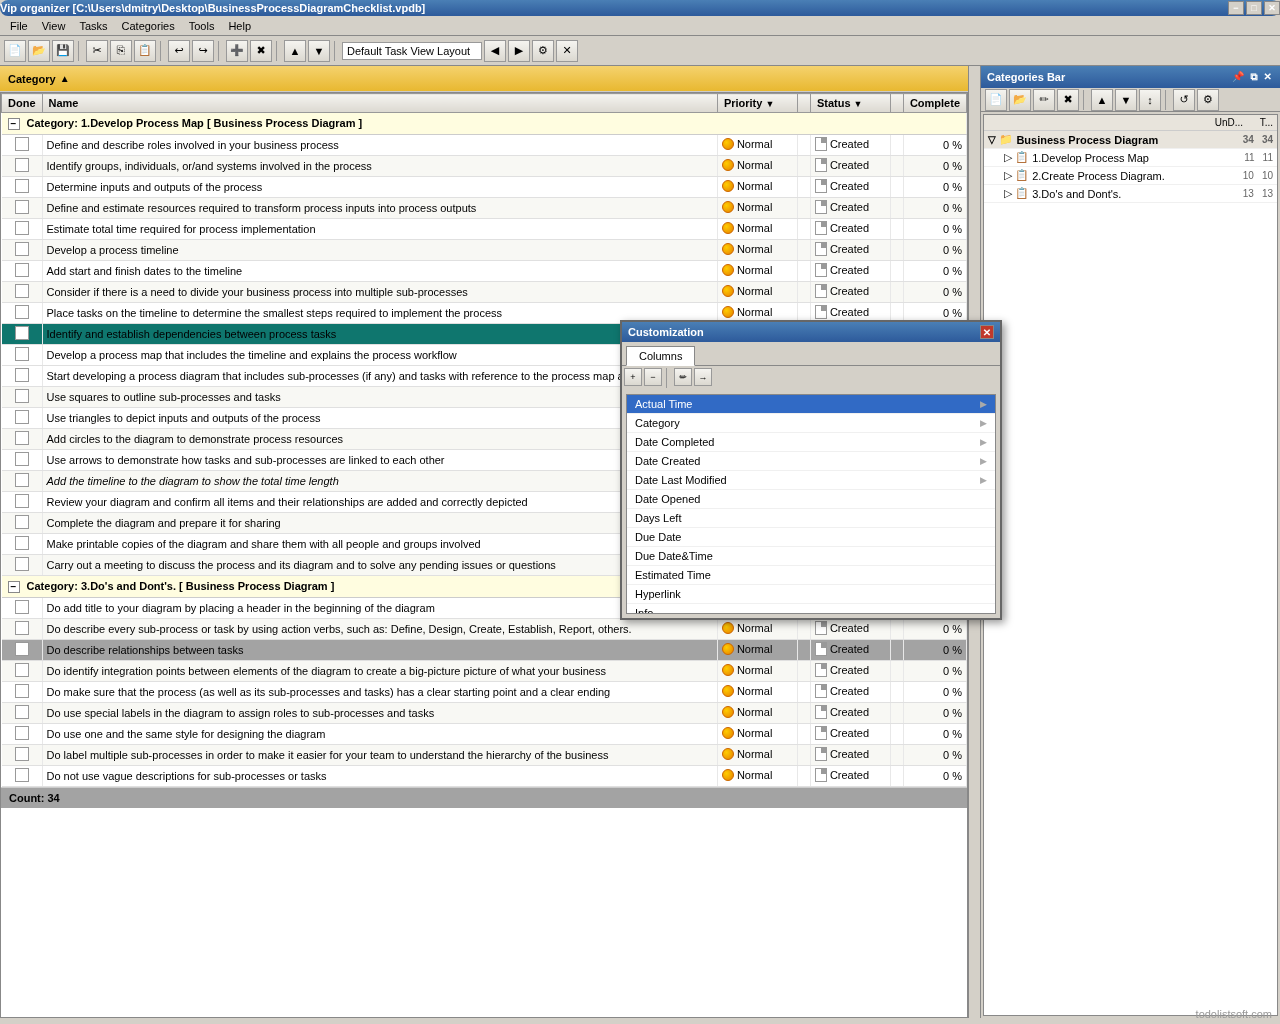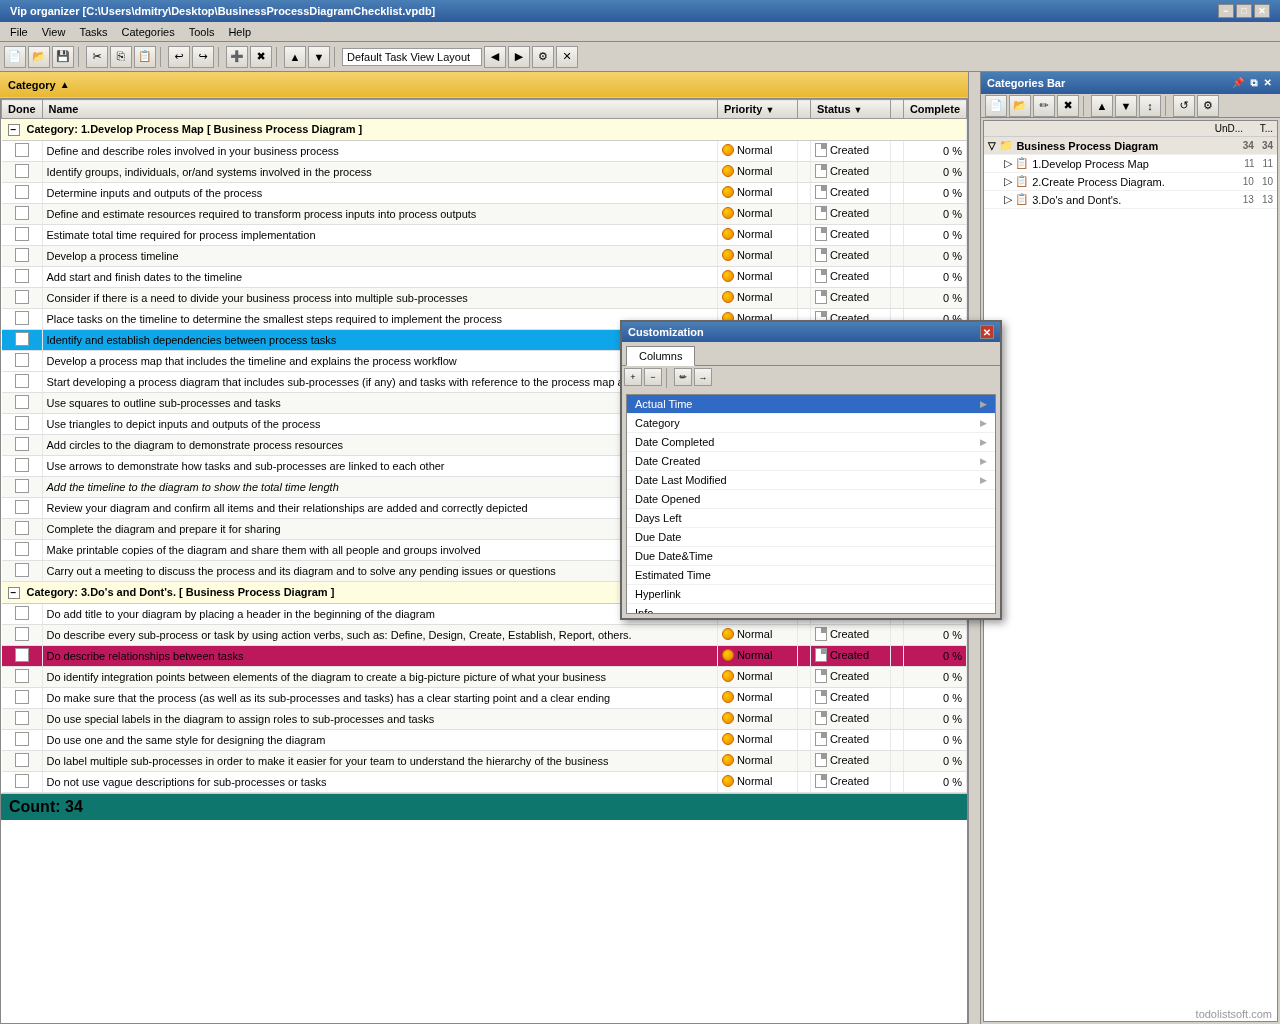--- a/index.html
+++ b/index.html
@@ -2,27 +2,28 @@
 <html><head>
   <meta charset="utf-8">
   <style>
     * { box-sizing: border-box; margin: 0; padding: 0; }
     body { font-family: 'Segoe UI', Tahoma, Arial, sans-serif; font-size: 11px; background: #d4d0c8; overflow: hidden; }
 
     
     .title-bar {
       background: linear-gradient(to bottom, #4a7fb5 0%, #2d5a9b 100%);
       color: white;
-      height: 22px;
+      height: 16px;
       display: flex;
       align-items: center;
       justify-content: space-between;
-      padding: 0 10px;
+      padding: 0 0;
       font-size: 11px;
       font-weight: bold;
+      border-radius: 9px;
     }
     .title-bar-buttons { display: flex; gap: 2px; }
     .title-btn {
       width: 16px; height: 14px;
       background: #d4d0c8;
       border: 1px solid #888;
       font-size: 9px;
       display: flex; align-items: center; justify-content: center;
       cursor: pointer;
     }
@@ -597,21 +598,21 @@
         <td style="width:4px;"></td>
         <td class="status-cell">
           <span class="status-icon">
             <span class="status-doc"></span>
             <span>Created</span>
           </span>
         </td>
         <td style="width:4px;"></td>
         <td class="complete-cell">0 %</td>
       </tr>
-            <tr style="background: #0ea5e9;">
+            <tr style="background: #0f766e;">
         <td class="done-cell">
           <span class="checkbox-cell"></span>
         </td>
         <td class="name-cell" style="white-space:nowrap; overflow:hidden; text-overflow:ellipsis; max-width:400px;">Identify and establish dependencies between process tasks</td>
         <td class="priority-cell">
           <span class="priority-badge">
             <span class="priority-dot"></span>
             <span>Normal</span>
           </span>
         </td>
@@ -897,21 +898,21 @@
         <td style="width:4px;"></td>
         <td class="status-cell">
           <span class="status-icon">
             <span class="status-doc"></span>
             <span>Created</span>
           </span>
         </td>
         <td style="width:4px;"></td>
         <td class="complete-cell">0 %</td>
       </tr>
-            <tr style="background: #be185d;">
+            <tr style="background: #a3a3a3;">
         <td class="done-cell">
           <span class="checkbox-cell"></span>
         </td>
         <td class="name-cell" style="white-space:nowrap; overflow:hidden; text-overflow:ellipsis; max-width:400px;">Do describe relationships between tasks</td>
         <td class="priority-cell">
           <span class="priority-badge">
             <span class="priority-dot"></span>
             <span>Normal</span>
           </span>
         </td>
@@ -1047,21 +1048,21 @@
             <span class="status-doc"></span>
             <span>Created</span>
           </span>
         </td>
         <td style="width:4px;"></td>
         <td class="complete-cell">0 %</td>
       </tr>
           </tbody>
       </table>
 
-      <div style="padding:4px 8px; background:#0f766e; border-top:1px solid #ccc; font-weight:bold; font-size:16px;">Count: 34</div>
+      <div style="padding:4px 8px; background:#a3a3a3; border-top:1px solid #ccc; font-weight:bold; font-size:11px;">Count: 34</div>
     </div>
   </div>
 
   <div class="scroll-stub"></div>
 
   <div class="right-panel">
     <div class="panel-header">
       <span>Categories Bar</span>
       <div class="panel-header-btns">
         <span class="panel-btn">📌</span>

